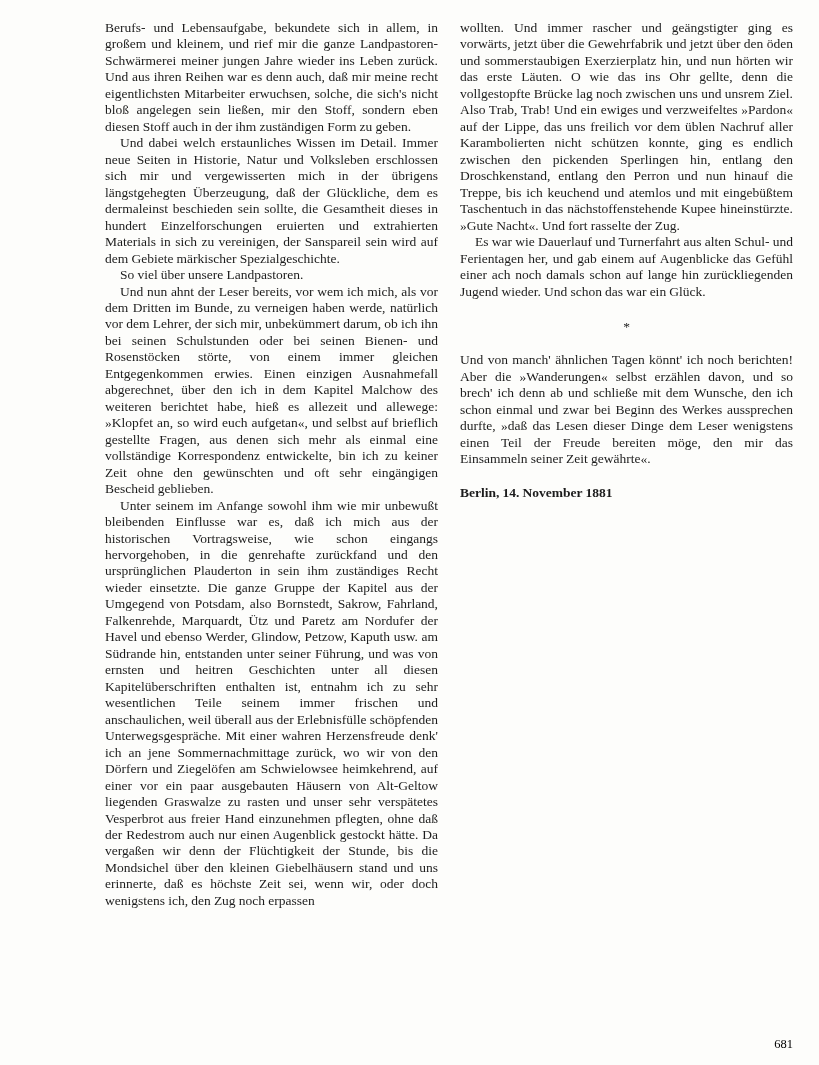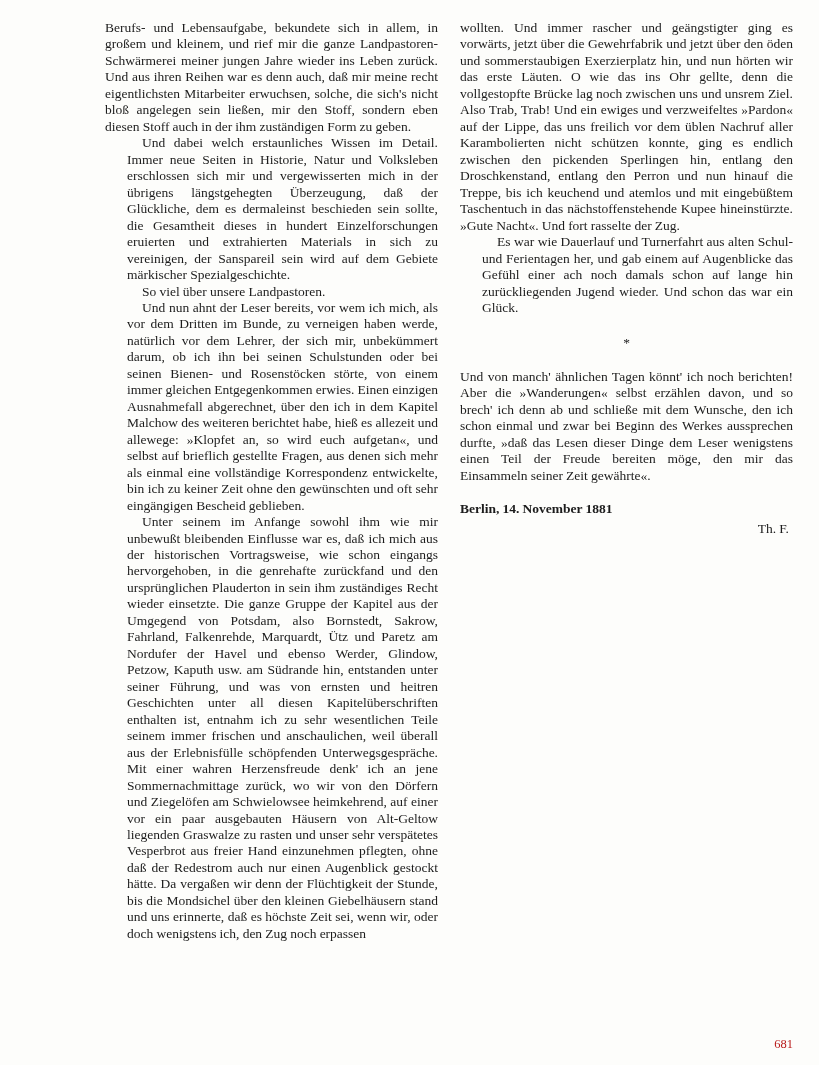--- a/index.html
+++ b/index.html
@@ -26,42 +26,42 @@
       flex: 0 0 333px;
       width: 333px;
       font-size: 13.5px;
       line-height: 1.22;
       text-align: justify;
       hyphens: auto;
       -webkit-hyphens: auto;
       word-spacing: -0.2px;
     }
     .para { text-align: justify; }
-    .para.indent { text-indent: 15px; margin-left: 22px; }
+    .para.indent { text-indent: 15px; }
     .separator {
       text-align: center;
       margin: 19px 0 17px 0;
       text-indent: 0;
     }
     .dateline {
       margin-top: 17px;
       text-align: left;
       font-weight: bold;
     }
     .signature {
       text-align: right;
       padding-right: 4px;
       margin-top: 3px;
     }
     .page-number {
       position: absolute;
       right: 26px;
       bottom: 13px;
       font-size: 12.5px;
-      color: #b91c1c;
+      color: #000000;
     }
   </style>
 </head>
 <body>
 
 <main class="page">
   <div class="text-columns">
 
     <section class="column" lang="de">
       <p class="para flush">Berufs- und Lebensaufgabe, bekundete sich in allem, in großem und kleinem, und rief mir die ganze Landpastoren-Schwärmerei meiner jungen Jahre wieder ins Leben zurück. Und aus ihren Reihen war es denn auch, daß mir meine recht eigentlichsten Mitarbeiter erwuchsen, solche, die sich's nicht bloß angelegen sein ließen, mir den Stoff, sondern eben diesen Stoff auch in der ihm zuständigen Form zu geben.</p>
@@ -70,19 +70,18 @@
       <p class="para indent">Und nun ahnt der Leser bereits, vor wem ich mich, als vor dem Dritten im Bunde, zu verneigen haben werde, natürlich vor dem Lehrer, der sich mir, unbekümmert darum, ob ich ihn bei seinen Schulstunden oder bei seinen Bienen- und Rosenstöcken störte, von einem immer gleichen Entgegenkommen erwies. Einen einzigen Ausnahmefall abgerechnet, über den ich in dem Kapitel Malchow des weiteren berichtet habe, hieß es allezeit und allewege: »Klopfet an, so wird euch aufgetan«, und selbst auf brieflich gestellte Fragen, aus denen sich mehr als einmal eine vollständige Korrespondenz entwickelte, bin ich zu keiner Zeit ohne den gewünschten und oft sehr eingängigen Bescheid geblieben.</p>
       <p class="para indent">Unter seinem im Anfange sowohl ihm wie mir unbewußt bleibenden Einflusse war es, daß ich mich aus der historischen Vortragsweise, wie schon eingangs hervorgehoben, in die genrehafte zurückfand und den ursprünglichen Plauderton in sein ihm zuständiges Recht wieder einsetzte. Die ganze Gruppe der Kapitel aus der Umgegend von Potsdam, also Bornstedt, Sakrow, Fahrland, Falkenrehde, Marquardt, Ütz und Paretz am Nordufer der Havel und ebenso Werder, Glindow, Petzow, Kaputh usw. am Südrande hin, entstanden unter seiner Führung, und was von ernsten und heitren Geschichten unter all diesen Kapitelüberschriften enthalten ist, entnahm ich zu sehr wesentlichen Teile seinem immer frischen und anschaulichen, weil überall aus der Erlebnisfülle schöpfenden Unterwegsgespräche. Mit einer wahren Herzensfreude denk' ich an jene Sommernachmittage zurück, wo wir von den Dörfern und Ziegelöfen am Schwielowsee heimkehrend, auf einer vor ein paar ausgebauten Häusern von Alt-Geltow liegenden Graswalze zu rasten und unser sehr verspätetes Vesperbrot aus freier Hand einzunehmen pflegten, ohne daß der Redestrom auch nur einen Augenblick gestockt hätte. Da vergaßen wir denn der Flüchtigkeit der Stunde, bis die Mondsichel über den kleinen Giebelhäusern stand und uns erinnerte, daß es höchste Zeit sei, wenn wir, oder doch wenigstens ich, den Zug noch erpassen</p>
     </section>
 
     <section class="column" lang="de">
       <p class="para flush">wollten. Und immer rascher und geängstigter ging es vorwärts, jetzt über die Gewehrfabrik und jetzt über den öden und sommerstaubigen Exerzierplatz hin, und nun hörten wir das erste Läuten. O wie das ins Ohr gellte, denn die vollgestopfte Brücke lag noch zwischen uns und unsrem Ziel. Also Trab, Trab! Und ein ewiges und verzweifeltes »Pardon« auf der Lippe, das uns freilich vor dem üblen Nachruf aller Karambolierten nicht schützen konnte, ging es endlich zwischen den pickenden Sperlingen hin, entlang den Droschkenstand, entlang den Perron und nun hinauf die Treppe, bis ich keuchend und atemlos und mit eingebüßtem Taschentuch in das nächstoffenstehende Kupee hineinstürzte. »Gute Nacht«. Und fort rasselte der Zug.</p>
       <p class="para indent">Es war wie Dauerlauf und Turnerfahrt aus alten Schul- und Ferientagen her, und gab einem auf Augenblicke das Gefühl einer ach noch damals schon auf lange hin zurückliegenden Jugend wieder. Und schon das war ein Glück.</p>
       <p class="separator">*</p>
       <p class="para flush">Und von manch' ähnlichen Tagen könnt' ich noch berichten! Aber die »Wanderungen« selbst erzählen davon, und so brech' ich denn ab und schließe mit dem Wunsche, den ich schon einmal und zwar bei Beginn des Werkes aussprechen durfte, »daß das Lesen dieser Dinge dem Leser wenigstens einen Teil der Freude bereiten möge, den mir das Einsammeln seiner Zeit gewährte«.</p>
       <p class="dateline">Berlin, 14. November 1881</p>
-      <p class="signature">Th. F.</p>
     </section>
 
   </div>
 
   <div class="page-number">681</div>
 </main>
 
 </body></html>

